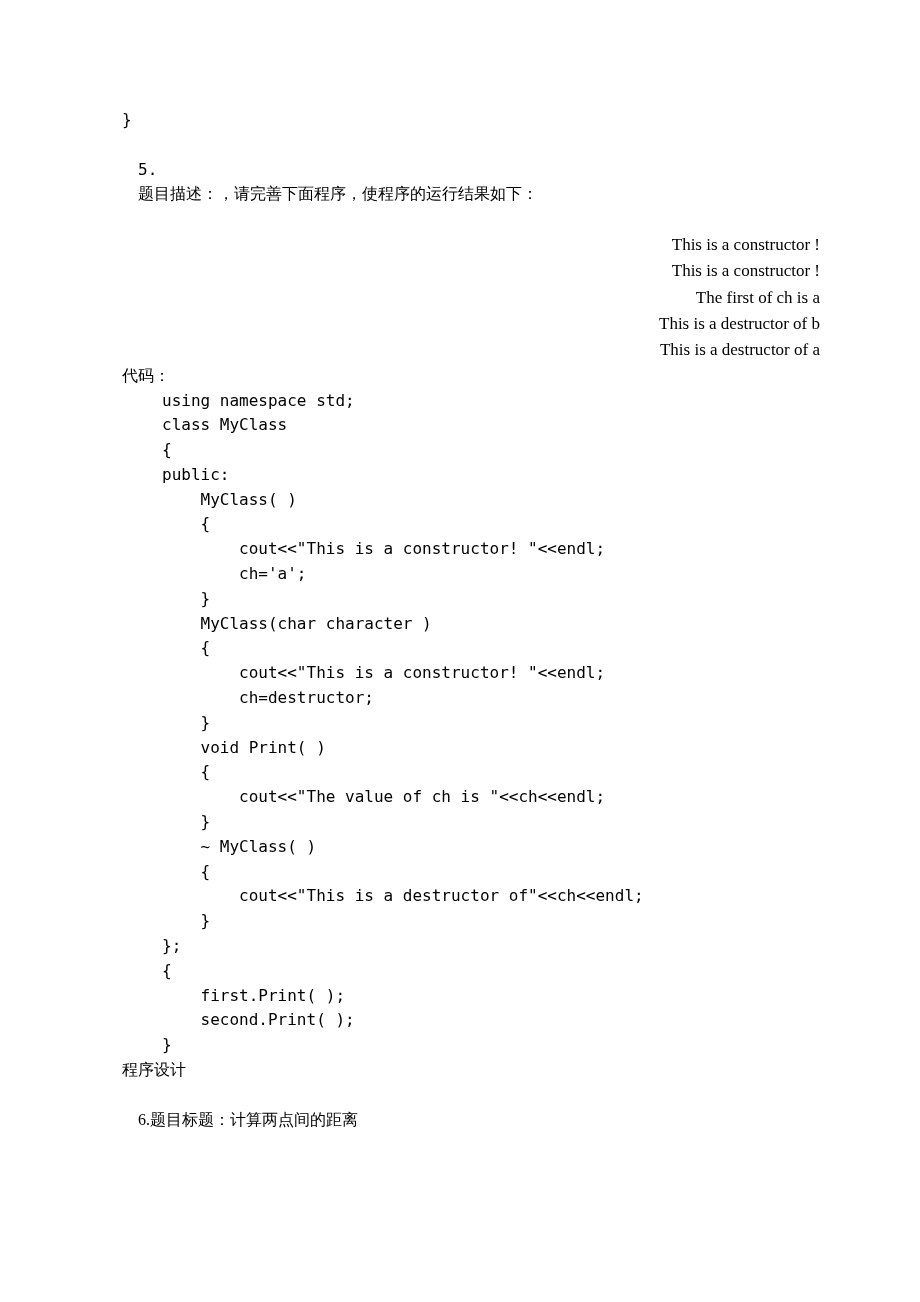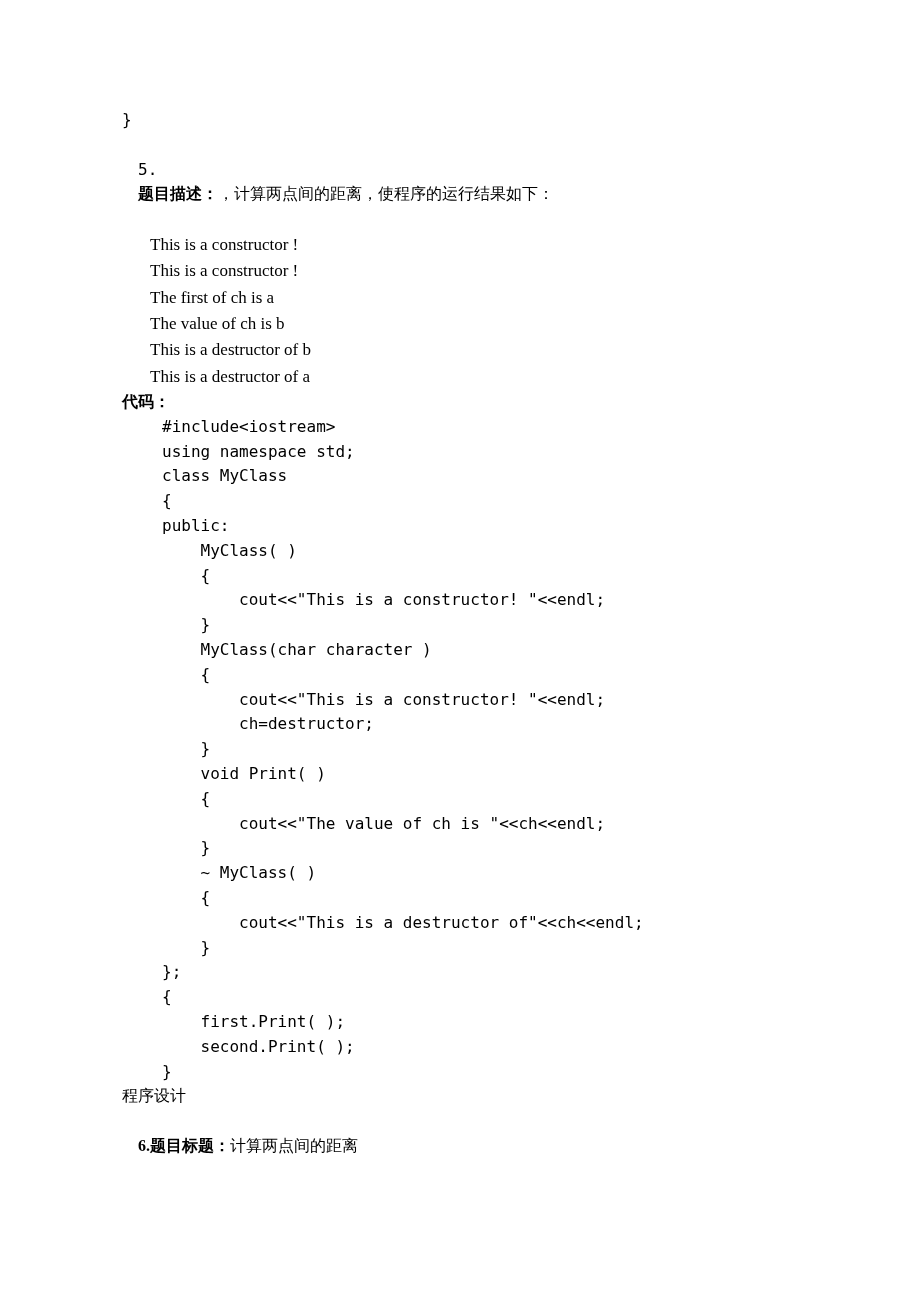--- a/index.html
+++ b/index.html
@@ -21,55 +21,54 @@
     white-space: pre;
   }
   .roman {
     font-family: "Times New Roman", Times, serif;
     font-size: 17px;
   }
   .mono {
     font-family: "SimSun", "宋体", monospace;
   }
   .bold {
-    font-weight: bold;
+    font-weight: normal;
   }
-  .indent1 { padding-left: 28px; }
+  .indent1 { padding-left: 28px; text-align: right; }
   .indent-code { padding-left: 40px; }
 </style>
 </head>
 <body>
 
 <div class="page">
 
   <div class="line mono">}</div>
 
   <div class="line">
     <span class="mono">5.</span>
-    <span class="bold">题目描述：</span><span class="mono">，计算两点间的距离，使程序的运行结果如下：</span>
+    <span class="bold">题目描述：</span><span class="mono">，请完善下面程序，使程序的运行结果如下：</span>
   </div>
 
   <div class="line indent1 roman">This is a constructor !</div>
   <div class="line indent1 roman">This is a constructor !</div>
   <div class="line indent1 roman">The first of ch is a</div>
-  <div class="line indent1 roman">The value of ch is b</div>
   <div class="line indent1 roman">This is a destructor of b</div>
   <div class="line indent1 roman">This is a destructor of a</div>
 
   <div class="line bold">代码：</div>
 
   <div class="indent-code">
-    <div class="line mono">#include&lt;iostream&gt;</div>
     <div class="line mono">using namespace std;</div>
     <div class="line mono">class MyClass</div>
     <div class="line mono">{</div>
     <div class="line mono">public:</div>
     <div class="line mono">    MyClass( )</div>
     <div class="line mono">    {</div>
     <div class="line mono">        cout&lt;&lt;"This is a constructor! "&lt;&lt;endl;</div>
+    <div class="line mono">        ch='a';</div>
     <div class="line mono">    }</div>
     <div class="line mono">    MyClass(char character )</div>
     <div class="line mono">    {</div>
     <div class="line mono">        cout&lt;&lt;"This is a constructor! "&lt;&lt;endl;</div>
     <div class="line mono">        ch=destructor;</div>
     <div class="line mono">    }</div>
     <div class="line mono">    void Print( )</div>
     <div class="line mono">    {</div>
     <div class="line mono">        cout&lt;&lt;"The value of ch is "&lt;&lt;ch&lt;&lt;endl;</div>
     <div class="line mono">    }</div>

